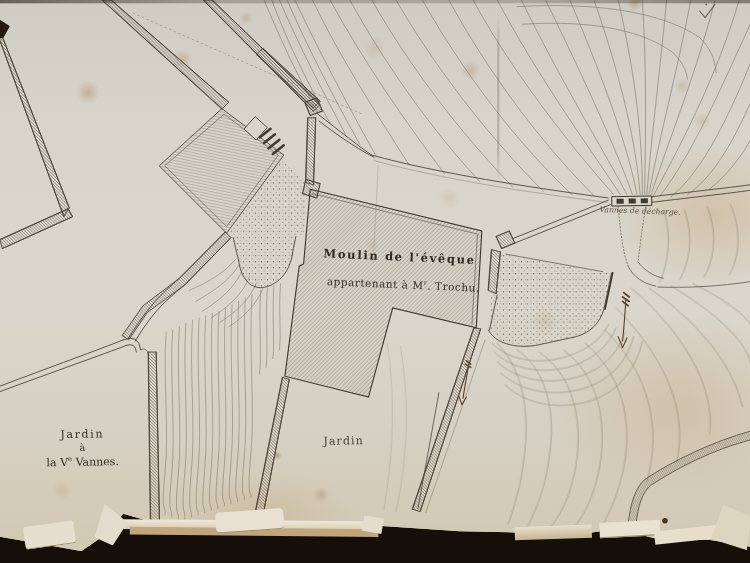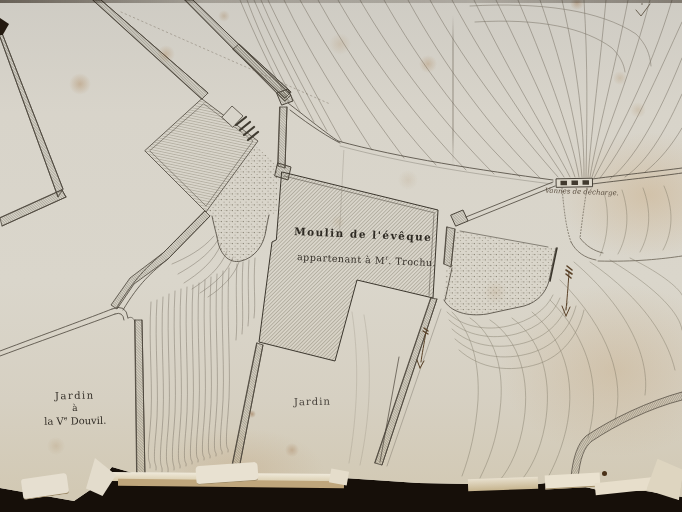--- a/index.html
+++ b/index.html
@@ -313,21 +313,21 @@
   </div>
 
   <div class="lbl" style="left:294px;top:396px;font-size:10px;letter-spacing:1px;color:#46403a;transform:rotate(-1deg);">
     <span>Jardin</span>
   </div>
 
   <div style="position:absolute;left:30px;top:390px;width:90px;transform:rotate(-1deg);text-align:center;color:#3a352e;font-family:'DejaVu Serif',serif;">
     <div class="lbl" style="position:static;font-size:10px;letter-spacing:1.5px;">Jardin</div>
     <div class="lbl" style="position:static;font-size:9px;margin-top:2px;">à</div>
     <div class="lbl" style="position:static;font-size:10px;margin-top:1px;">
-      <span>la V</span><sup>e</sup><span> Douvil.</span>
+      <span>la V</span><sup>e</sup><span> Vannes.</span>
     </div>
   </div>
 
   <div class="lbl" style="left:545px;top:188px;font-size:7px;font-style:italic;color:#5d5143;transform:rotate(2deg);">
     <span>Vannes de décharge.</span>
   </div>
 
 </div>
 
 </body></html>

